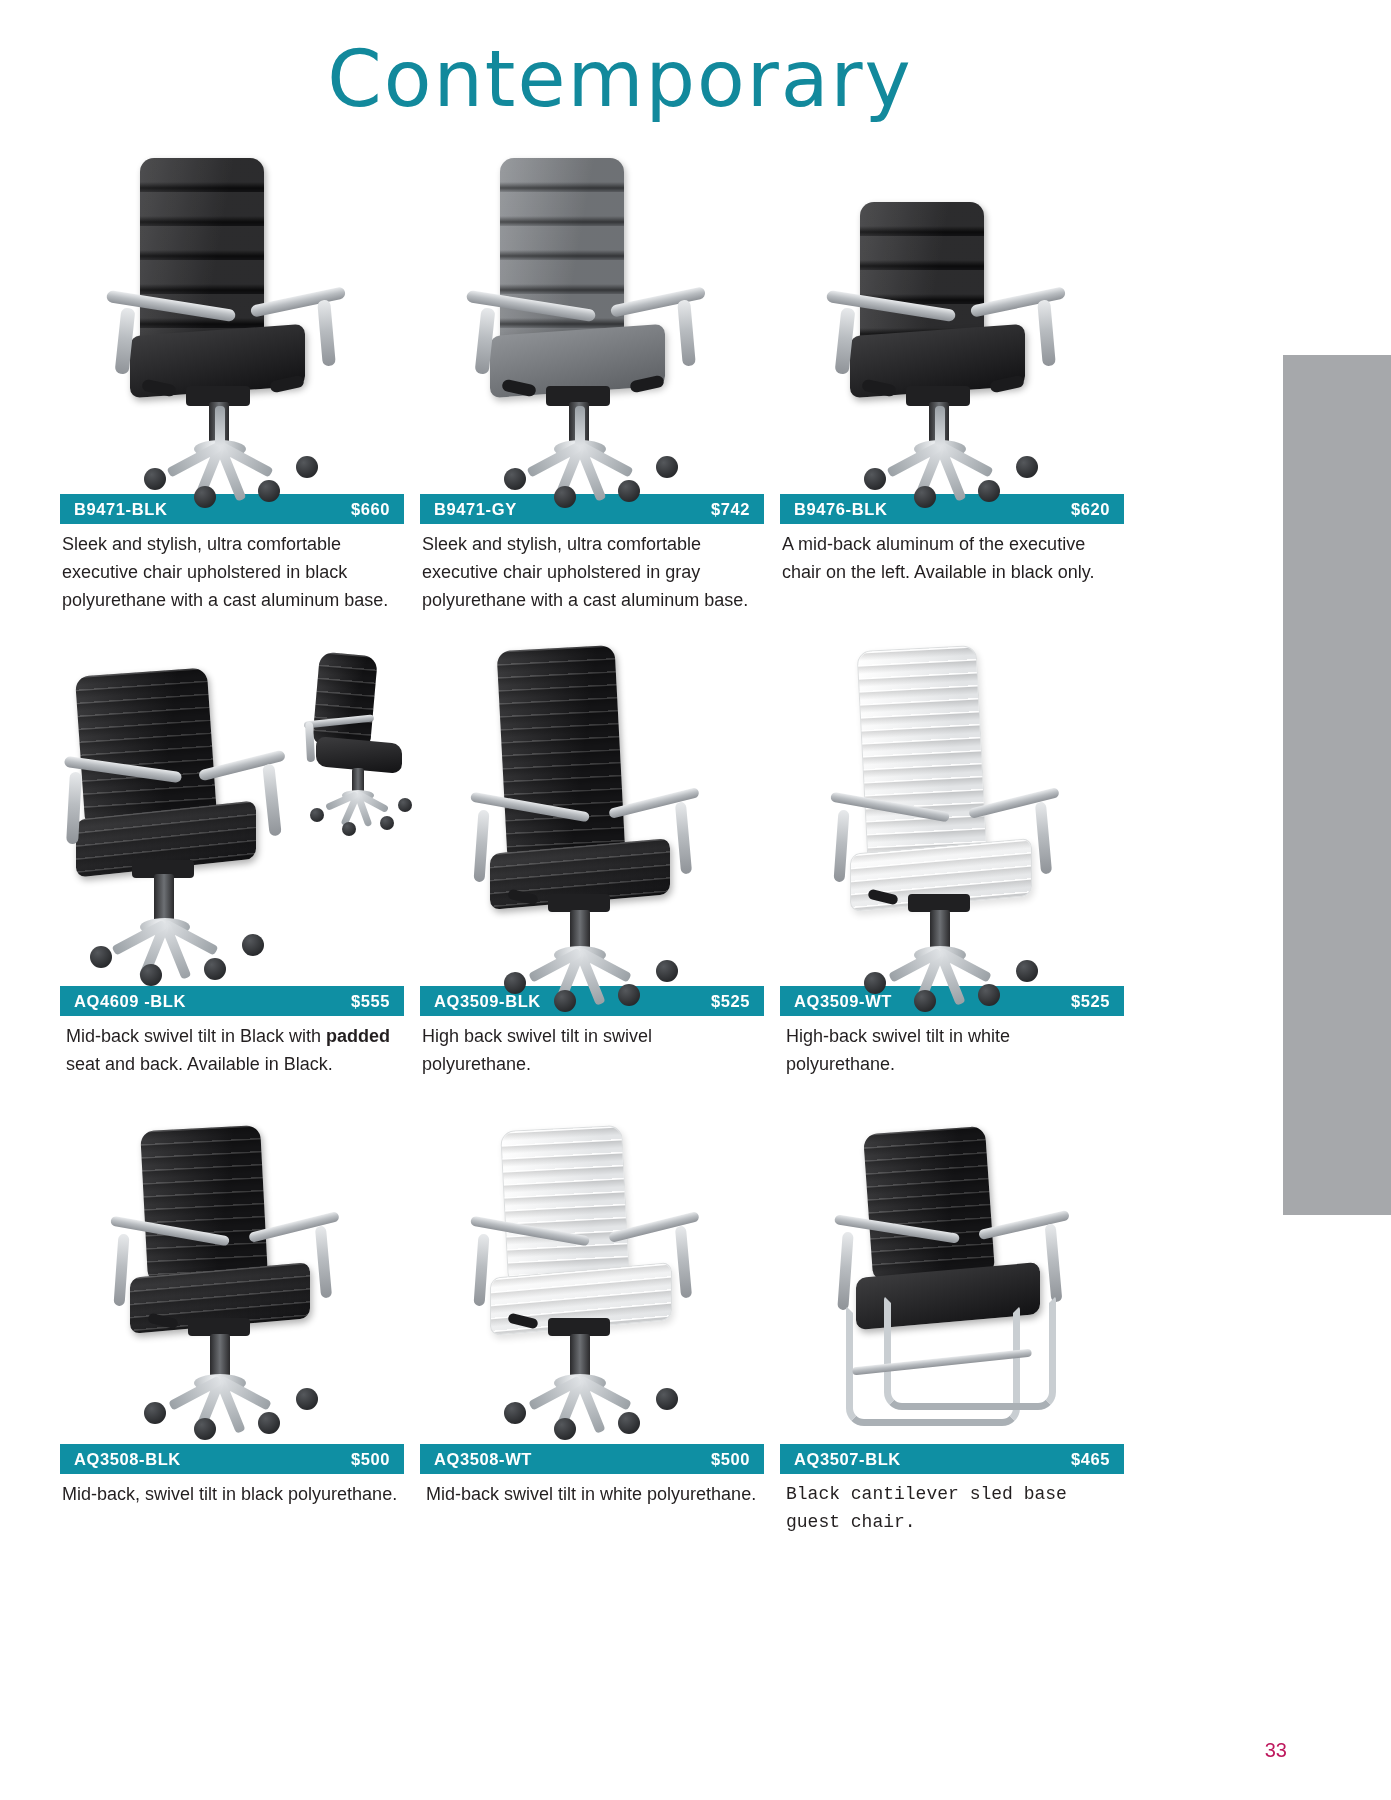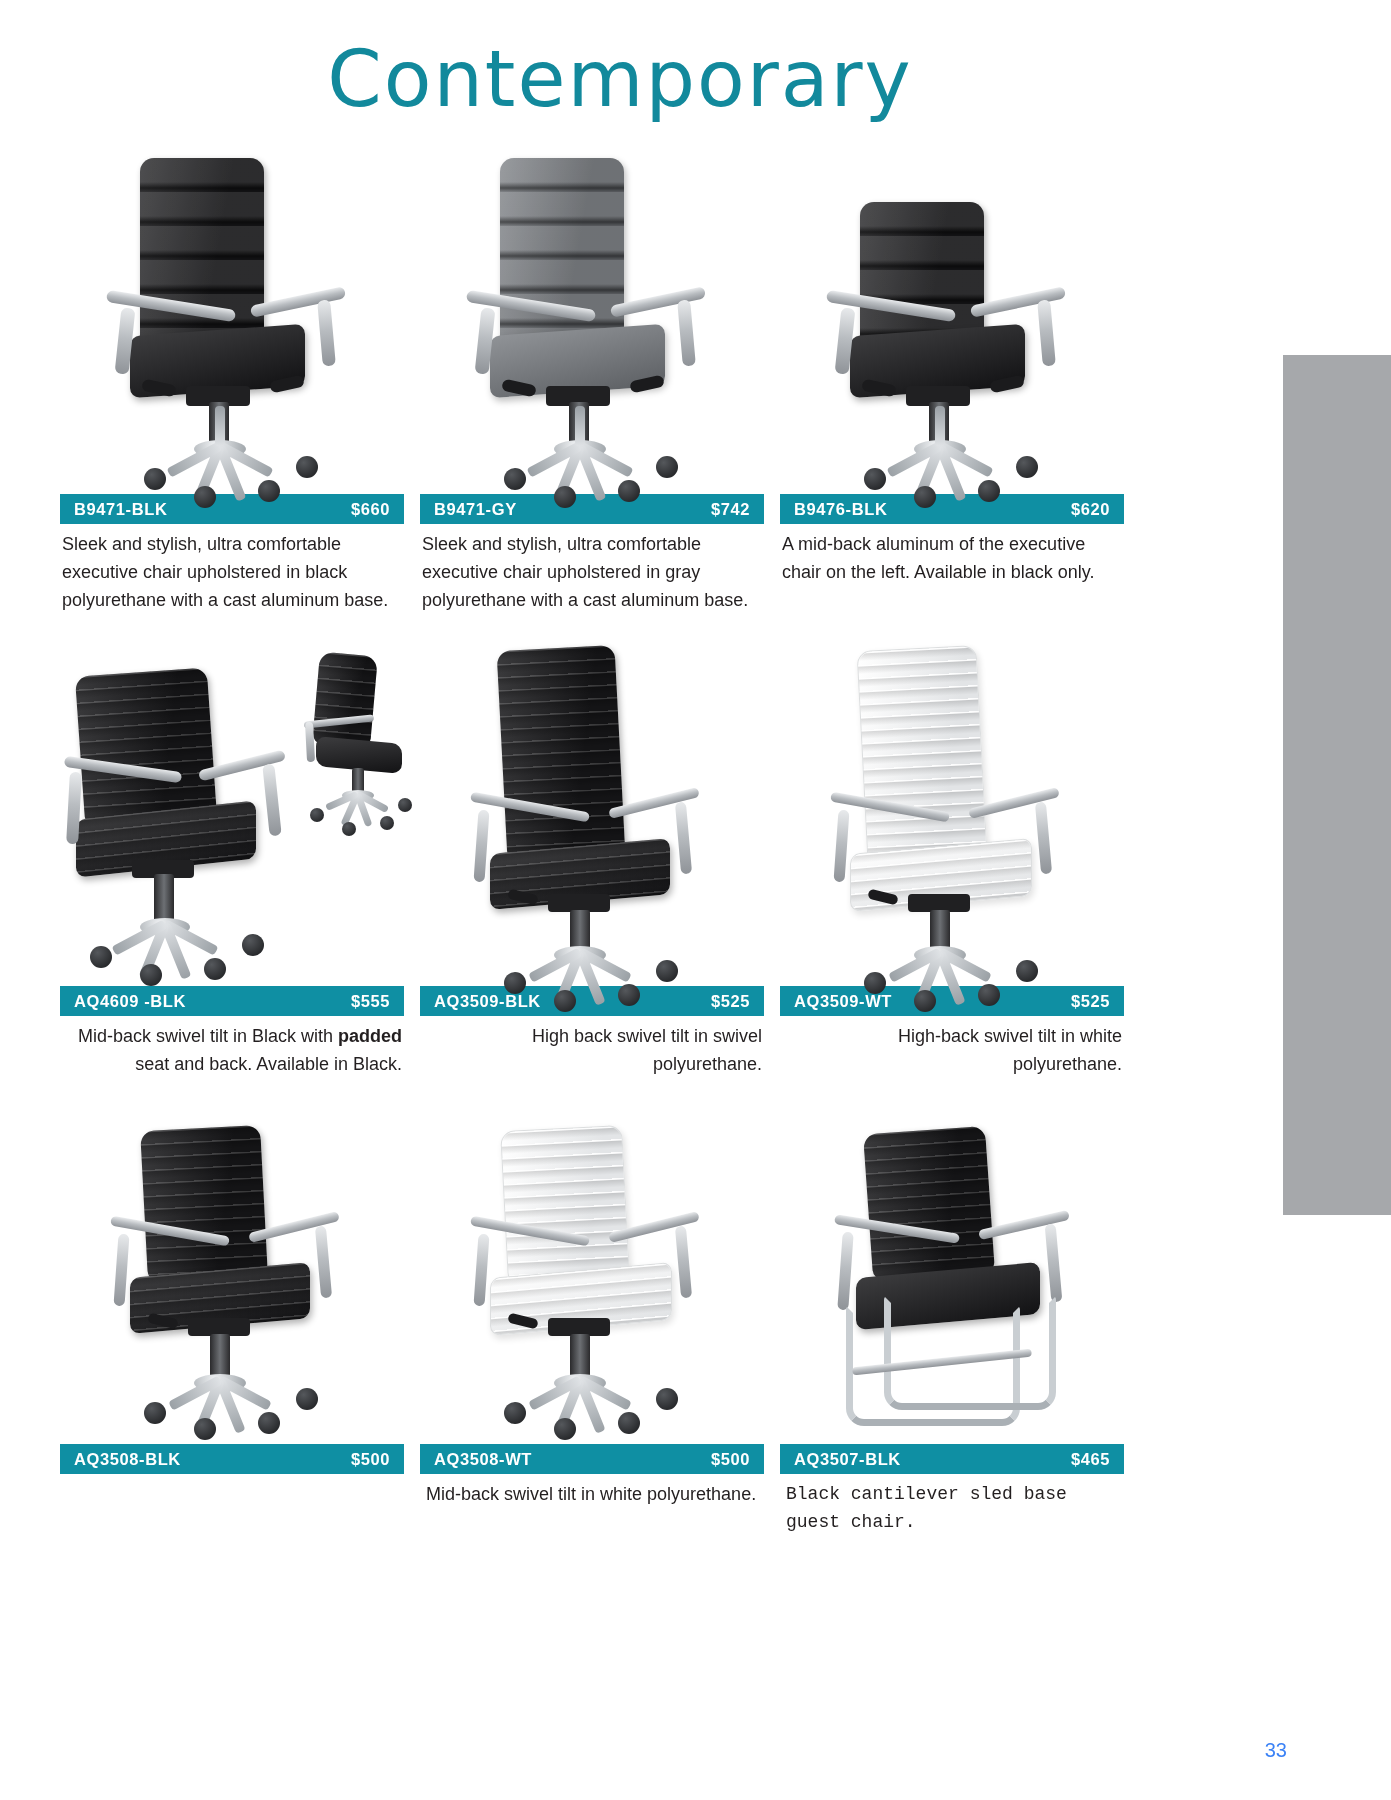--- a/index.html
+++ b/index.html
@@ -51,21 +51,21 @@
     top: 138px;
     left: 52px;
     width: 1080px;
   }
 
   .row {
     display: flex;
     width: 1080px;
   }
   .row.r1 { height: 482px; }
-  .row.r2 { height: 482px; text-align: right; }
+  .row.r2 { height: 482px; }
   .row.r3 { height: 440px; }
 
   .cell {
     width: 360px;
     position: relative;
     box-sizing: border-box;
     padding: 0 8px;
   }
 
   .photo {
@@ -101,21 +101,21 @@
     color: #231f20;
     padding: 7px 2px 0 2px;
   }
   .desc .b { font-weight: bold; }
 
   .pagenum {
     position: absolute;
     right: 104px;
     bottom: 38px;
     font-size: 20px;
-    color: #3b82f6;
+    color: #be185d;
   }
 
   
   .chair {
     position: relative;
     width: 300px;
     height: 340px;
   }
 
   .ch-back {
@@ -461,20 +461,21 @@
             <div class="ch-wheel" style="left:62px;top:282px;"></div>
             <div class="ch-wheel" style="left:112px;top:298px;"></div>
             <div class="ch-wheel" style="left:176px;top:292px;"></div>
             <div class="ch-wheel" style="left:214px;top:268px;"></div>
           </div>
         </div>
         <div class="bar">
           <span class="sku">AQ3508-BLK</span>
           <span class="price">$500</span>
         </div>
+        <div class="desc">Mid-back, swivel tilt in black polyurethane.</div>
       </div>
 
       <div class="cell">
         <div class="photo r3">
           <div class="chair" style="height:320px;">
             <div class="ch-back" style="left:62px;top:8px;width:120px;height:150px;background:linear-gradient(100deg,#ffffff,#e3e5e7 70%);border:1px solid #dcdedf;transform:rotate(-3deg);box-shadow:2px 3px 6px rgba(0,0,0,.12);">
               <div class="ribs" style="background-image:repeating-linear-gradient(180deg,rgba(255,255,255,0.9) 0px,rgba(255,255,255,0.9) 1px,rgba(0,0,0,0.13) 2px,rgba(0,0,0,0) 9px,rgba(0,0,0,0) 13px);"></div>
             </div>
             <div class="ch-seat" style="left:48px;top:150px;width:180px;height:56px;background:linear-gradient(170deg,#ffffff,#e0e2e4);border:1px solid #dcdedf;transform:skewY(-5deg);box-shadow:2px 4px 7px rgba(0,0,0,.12);">
               <div class="ribs" style="background-image:repeating-linear-gradient(180deg,rgba(255,255,255,0.9) 0px,rgba(255,255,255,0.9) 1px,rgba(0,0,0,0.12) 2px,rgba(0,0,0,0) 9px,rgba(0,0,0,0) 13px);"></div>

